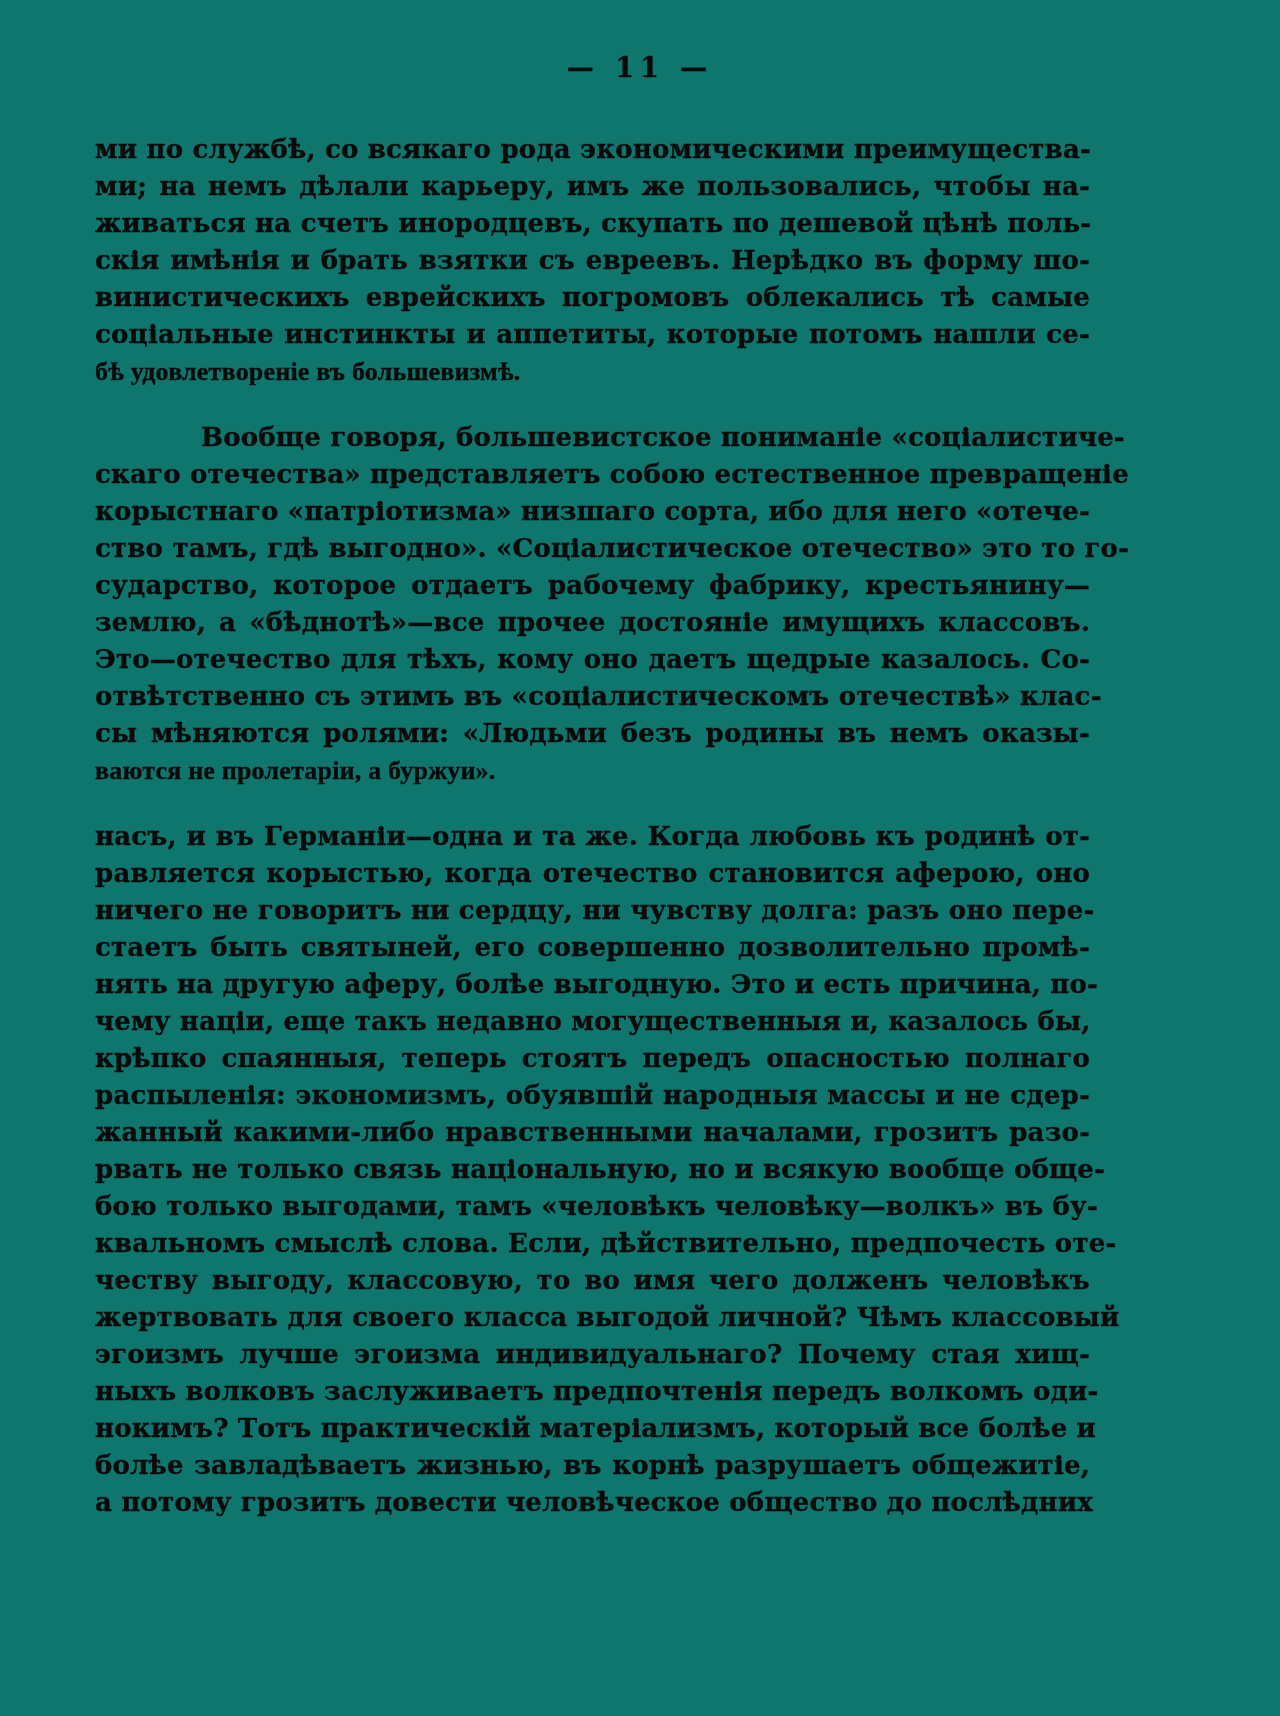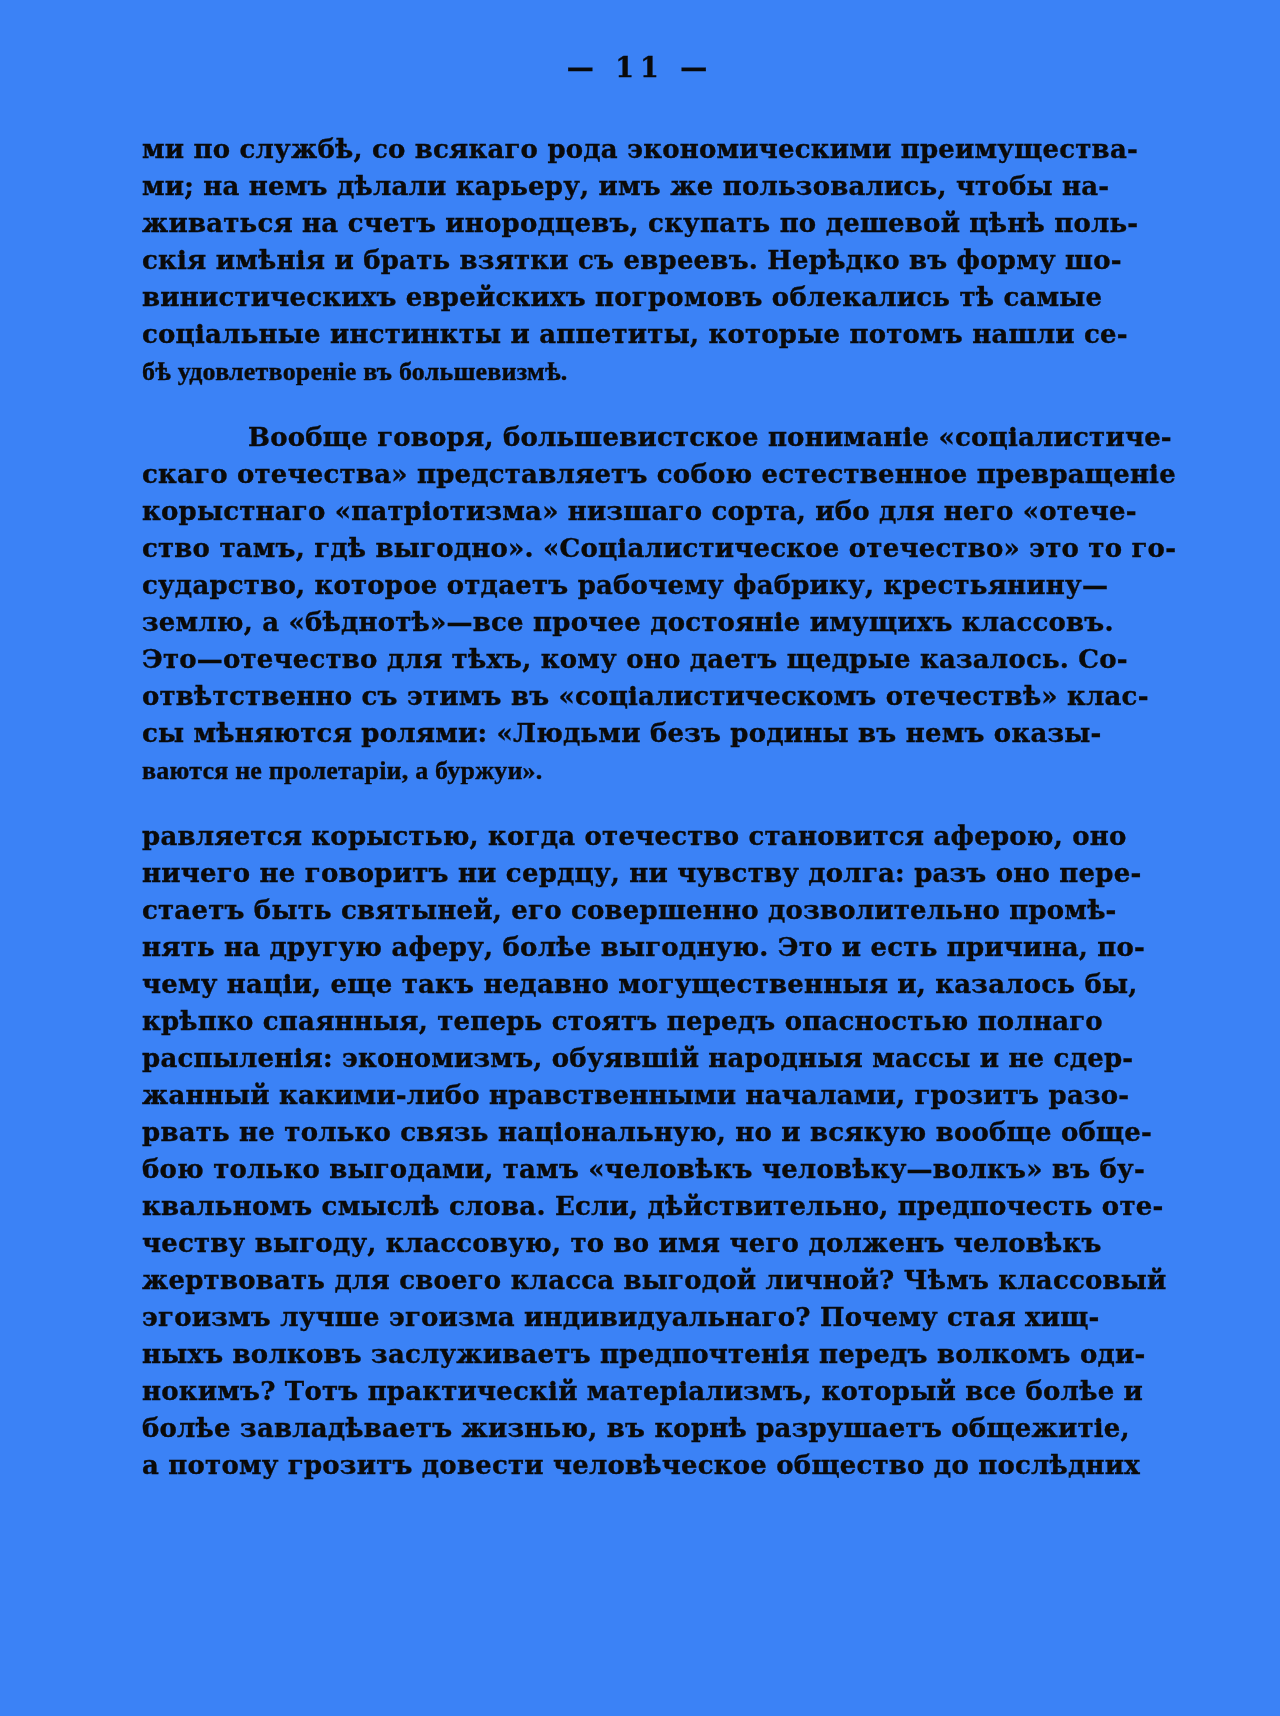--- a/index.html
+++ b/index.html
@@ -11,21 +11,21 @@
     width: 1280px;
     height: 1716px;
     overflow: hidden;
     font-family: "DejaVu Serif", "Liberation Serif", serif;
     color: #0a0a0a;
   }
   .page {
     position: relative;
     width: 1280px;
     height: 1716px;
-    background: #3b82f6;
+    background: #0f766e;
   }
   .page-header {
     position: absolute;
     top: 52px;
     left: 0;
     width: 1280px;
     text-align: center;
     font-size: 27px;
     font-weight: 700;
     letter-spacing: 6px;
@@ -47,21 +47,20 @@
   .line {
     font-size: 26px;
     font-weight: 700;
     line-height: 37px;
     height: 37px;
     white-space: nowrap;
     text-align: justify;
     text-align-last: justify;
     text-justify: inter-word;
     letter-spacing: 0.2px;
-    margin-left: 47px;
     -webkit-text-stroke: 0.35px #0a0a0a;
   }
   .line.indent {
     padding-left: 106px;
   }
   .line.no-j {
     text-align: left;
     text-align-last: left;
     font-family: Liberation Serif, serif;
   }
@@ -87,20 +86,21 @@
         <div class="line">корыстнаго «патріотизма» низшаго сорта, ибо для него «отече-</div>
         <div class="line">ство тамъ, гдѣ выгодно». «Соціалистическое отечество» это то го-</div>
         <div class="line">сударство, которое отдаетъ рабочему фабрику, крестьянину—</div>
         <div class="line">землю, а «бѣднотѣ»—все прочее достояніе имущихъ классовъ.</div>
         <div class="line">Это—отечество для тѣхъ, кому оно даетъ щедрые казалось. Со-</div>
         <div class="line">отвѣтственно съ этимъ въ «соціалистическомъ отечествѣ» клас-</div>
         <div class="line">сы мѣняются ролями: «Людьми безъ родины въ немъ оказы-</div>
         <div class="line no-j">ваются не пролетаріи, а буржуи».</div>
       </div>
       <div class="paragraph">
+        <div class="line">насъ, и въ Германіи—одна и та же. Когда любовь къ родинѣ от-</div>
         <div class="line">равляется корыстью, когда отечество становится аферою, оно</div>
         <div class="line">ничего не говоритъ ни сердцу, ни чувству долга: разъ оно пере-</div>
         <div class="line">стаетъ быть святыней, его совершенно дозволительно промѣ-</div>
         <div class="line">нять на другую аферу, болѣе выгодную. Это и есть причина, по-</div>
         <div class="line">чему націи, еще такъ недавно могущественныя и, казалось бы,</div>
         <div class="line">крѣпко спаянныя, теперь стоятъ передъ опасностью полнаго</div>
         <div class="line">распыленія: экономизмъ, обуявшій народныя массы и не сдер-</div>
         <div class="line">жанный какими-либо нравственными началами, грозитъ разо-</div>
         <div class="line">рвать не только связь національную, но и всякую вообще обще-</div>
         <div class="line">бою только выгодами, тамъ «человѣкъ человѣку—волкъ» въ бу-</div>

